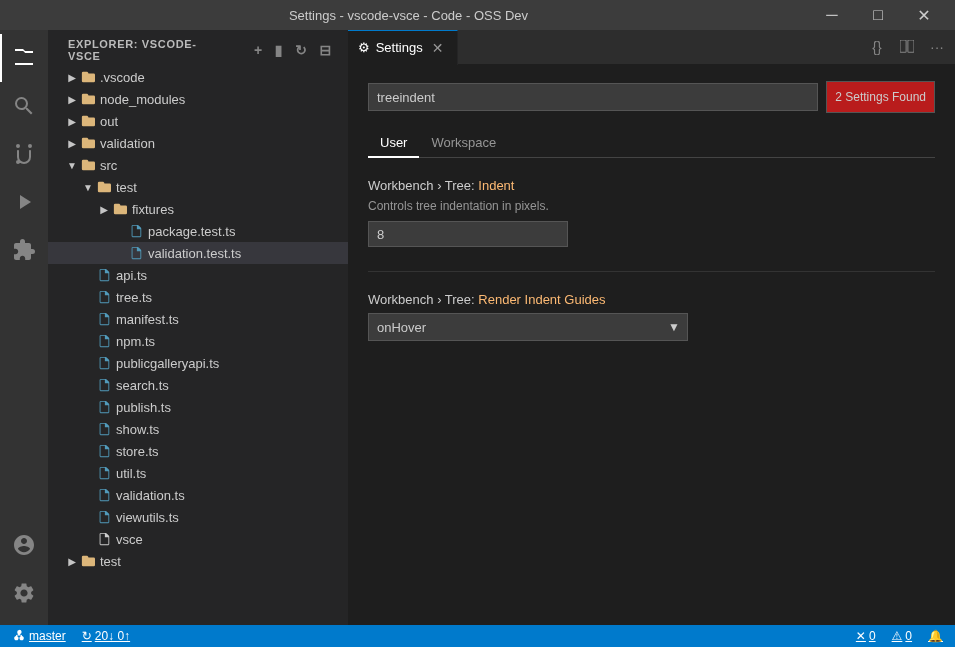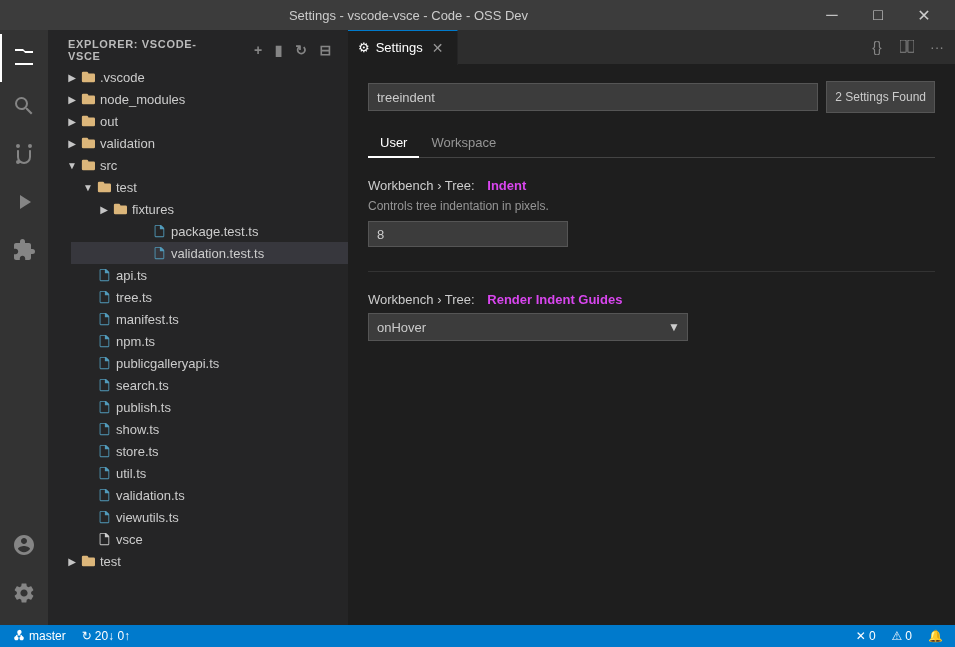--- a/index.html
+++ b/index.html
@@ -35,61 +35,61 @@
     .sidebar-tree { flex: 1; overflow-y: auto; font-size: 13px; }
     .tree-item { display: flex; align-items: center; padding: 1px 0 1px 0; cursor: pointer; color: #cccccc; white-space: nowrap; height: 22px; }
     .tree-item.selected { background: #37373d; }
     .tree-arrow { width: 16px; height: 16px; display: flex; align-items: center; justify-content: center; font-size: 10px; flex-shrink: 0; color: #c5c5c5; }
     .tree-icon { width: 16px; height: 16px; display: flex; align-items: center; justify-content: center; margin-right: 4px; flex-shrink: 0; }
     .folder-icon { color: #dcb67a; }
     .file-icon-ts { color: #519aba; }
     .indent-1 { padding-left: 16px; }
     .indent-2 { padding-left: 32px; }
     .indent-3 { padding-left: 48px; }
-    .indent-4 { padding-left: 64px; margin-left: 23px; }
+    .indent-4 { padding-left: 64px; }
 
     
     .editor-area { flex: 1; display: flex; flex-direction: column; background: #1e1e1e; overflow: hidden; }
 
     
     .tab-bar { background: #2d2d2d; display: flex; align-items: center; height: 35px; flex-shrink: 0; border-bottom: 1px solid #1e1e1e; }
     .tab { display: flex; align-items: center; padding: 0 10px; height: 35px; cursor: pointer; color: #969696; background: #2d2d2d; border-right: 1px solid #252526; font-size: 13px; gap: 6px; }
     .tab.active { color: #ffffff; background: #1e1e1e; border-top: 1px solid #007acc; }
     .tab-close { font-size: 14px; color: #969696; width: 18px; height: 18px; display: flex; align-items: center; justify-content: center; border-radius: 3px; }
     .tab-icon { font-size: 13px; }
     .tab-spacer { flex: 1; }
     .tab-bar-actions { display: flex; align-items: center; padding-right: 4px; gap: 2px; }
     .tab-bar-btn { width: 28px; height: 28px; display: flex; align-items: center; justify-content: center; cursor: pointer; color: #858585; border-radius: 3px; font-size: 14px; }
 
     
     .settings-content { flex: 1; overflow-y: auto; padding: 16px 20px; background: #1e1e1e; }
 
     
     .search-bar { margin-bottom: 16px; display: flex; align-items: center; gap: 8px; }
     .search-input { flex: 1; background: #3c3c3c; border: 1px solid #555; color: #cccccc; padding: 4px 8px; font-size: 13px; height: 28px; outline: none; }
-    .search-result-badge { background: #404040; border: 1px solid #555; color: #cccccc; padding: 15px 8px; font-size: 12px; white-space: nowrap; height: 28px; display: flex; align-items: center; }
+    .search-result-badge { background: #b91c1c; border: 1px solid #555; color: #cccccc; padding: 15px 8px; font-size: 12px; white-space: nowrap; height: 28px; display: flex; align-items: center; }
 
     
     .settings-tabs { display: flex; border-bottom: 1px solid #444; margin-bottom: 20px; }
     .settings-tab { padding: 6px 12px; cursor: pointer; color: #969696; font-size: 13px; border-bottom: 2px solid transparent; margin-bottom: -1px; }
     .settings-tab.active { color: #ffffff; border-bottom: 2px solid #ffffff; }
 
     
     .setting-item { margin-bottom: 24px; }
     .setting-title { font-size: 13px; color: #cccccc; margin-bottom: 6px; }
-    .setting-title b { color: #d946ef; font-weight: bold; margin-left: 9px; }
+    .setting-title b { color: #fdba74; font-weight: normal; }
     .setting-desc { font-size: 12px; color: #969696; margin-bottom: 8px; }
     .setting-input { background: #3c3c3c; border: 1px solid #555; color: #cccccc; padding: 4px 8px; font-size: 13px; height: 26px; width: 200px; outline: none; }
     .setting-select-wrap { position: relative; display: inline-block; }
     .setting-select { background: #3c3c3c; border: 1px solid #555; color: #cccccc; padding: 4px 28px 4px 8px; font-size: 13px; height: 28px; width: 320px; outline: none; appearance: none; cursor: pointer; }
     .select-arrow { position: absolute; right: 8px; top: 50%; transform: translateY(-50%); color: #cccccc; pointer-events: none; font-size: 12px; }
     .setting-separator { border: none; border-top: 1px solid #333; margin: 0 0 20px 0; }
 
     
-    .status-bar { background: #007acc; height: 22px; display: flex; align-items: center; padding: 0 8px; flex-shrink: 0; font-size: 12px; color: #ffffff; gap: 12px; }
+    .status-bar { background: #007acc; height: 22px; display: flex; align-items: center; padding: 0 8px; flex-shrink: 0; font-size: 12px; color: #ffffff; gap: 12px; text-decoration: underline; }
     .status-left { display: flex; align-items: center; gap: 8px; }
     .status-right { margin-left: auto; display: flex; align-items: center; gap: 8px; }
     .status-item { display: flex; align-items: center; gap: 3px; cursor: pointer; padding: 0 4px; }
 
     
     ::-webkit-scrollbar { width: 6px; height: 6px; }
     ::-webkit-scrollbar-track { background: transparent; }
     ::-webkit-scrollbar-thumb { background: #424242; border-radius: 3px; }
   </style>
 </head>

